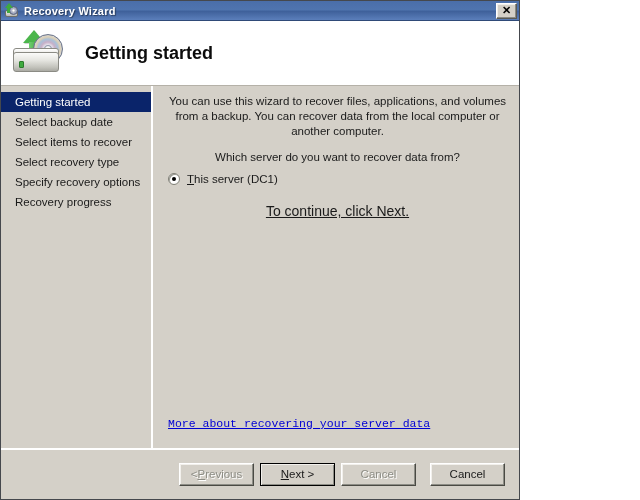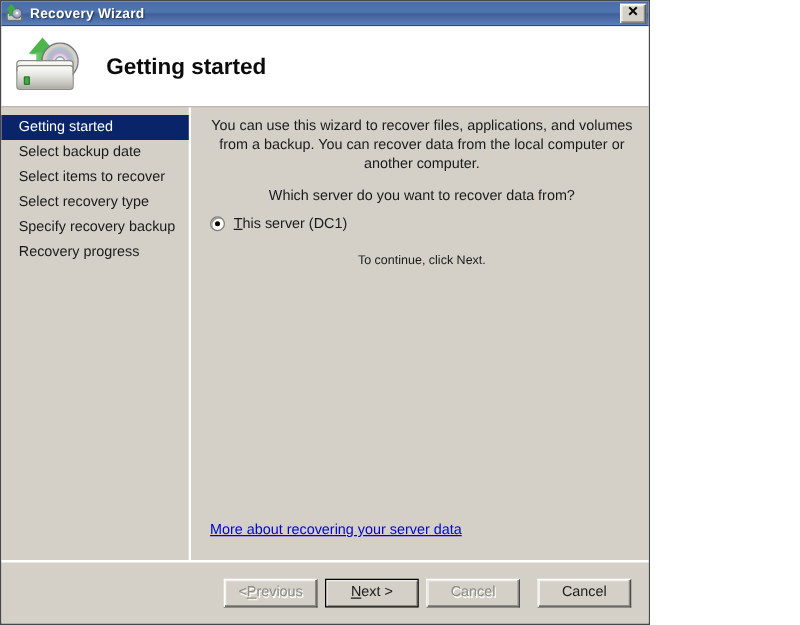--- a/index.html
+++ b/index.html
@@ -275,33 +275,35 @@
     border-radius: 50%;
     background: #000000;
   }
   .radio-row .rlabel {
     font-size: 11.5px;
     color: #1a1a1a;
     white-space: nowrap;
   }
   .rlabel u { text-decoration: underline; }
   .continue {
-    font-size: 10px;
+    font-size: 14px;
     color: #1a1a1a;
     margin-top: 18px;
+    text-decoration: underline;
   }
   #more-link {
     position: absolute;
     left: 14px;
     bottom: 18px;
     font-size: 11.5px;
     color: #0000d4;
     text-decoration: underline;
     cursor: pointer;
     white-space: nowrap;
+    font-family: Liberation Mono, monospace;
   }
 
   
   #buttonbar {
     position: relative;
     height: 50px;
     background: #d4d0c8;
     border-top: 2px solid #ffffff;
     display: flex;
     align-items: center;
@@ -370,21 +372,21 @@
     <div id="header-title">Getting started</div>
   </div>
 
   <div id="body-area">
 
     <div id="sidebar">
       <div class="side-item selected">Getting started</div>
       <div class="side-item">Select backup date</div>
       <div class="side-item">Select items to recover</div>
       <div class="side-item">Select recovery type</div>
-      <div class="side-item">Specify recovery backup</div>
+      <div class="side-item">Specify recovery options</div>
       <div class="side-item">Recovery progress</div>
     </div>
 
     <div id="content">
       <p class="para">You can use this wizard to recover files, applications, and volumes from a backup. You can recover data from the local computer or another computer.</p>
       <p class="question">Which server do you want to recover data from?</p>
 
       <div class="radio-row">
         <span class="radio checked"></span>
         <span class="rlabel"><u>T</u><span>his server (DC1)</span></span>

